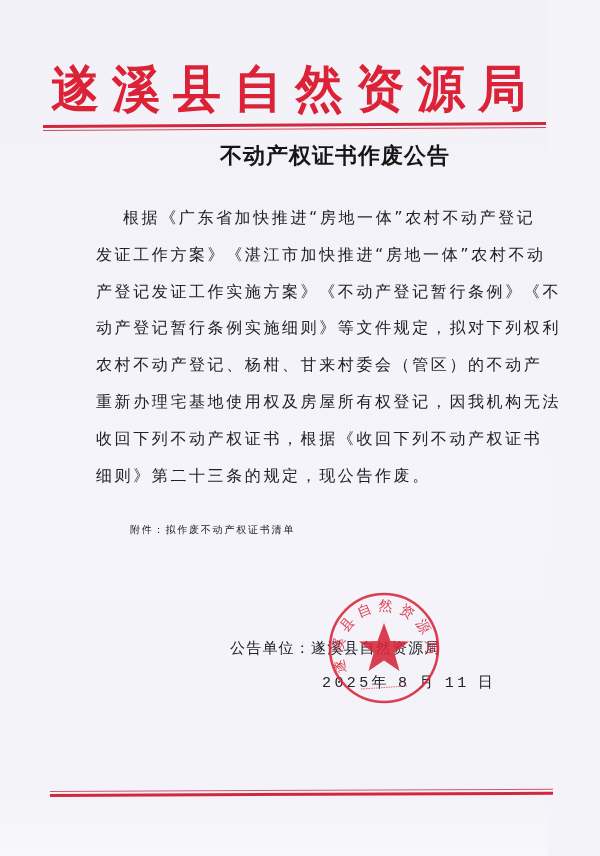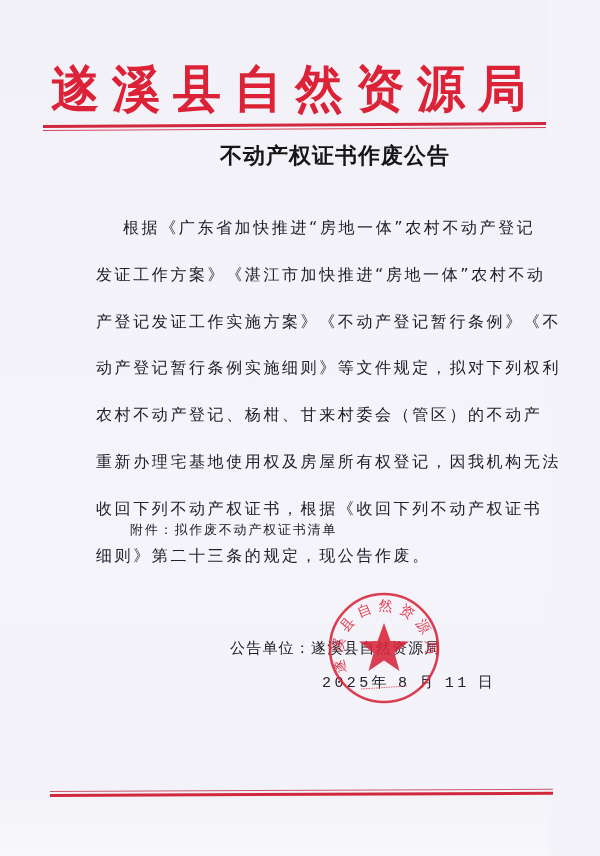--- a/index.html
+++ b/index.html
@@ -84,31 +84,30 @@
       width: 424px;
       font-family: "DejaVu Sans", "Liberation Sans", sans-serif;
       font-size: 16px;
       line-height: 36.8px;
       color: #222228;
       letter-spacing: 2.6px;
     }
     .body-text .line {
       display: block;
       white-space: nowrap;
-      margin-top: 10px;
     }
     .body-text .line.indent {
       padding-left: 27px;
     }
     .attachment {
       position: absolute;
       left: 130px;
       top: 520px;
       font-family: "DejaVu Sans", "Liberation Sans", sans-serif;
-      font-size: 13px;
+      font-size: 10px;
       line-height: 20px;
       letter-spacing: 1.8px;
       color: #222228;
       white-space: nowrap;
     }
     .issuer {
       position: absolute;
       left: 230px;
       top: 638px;
       font-family: "DejaVu Sans", "Liberation Sans", sans-serif;

